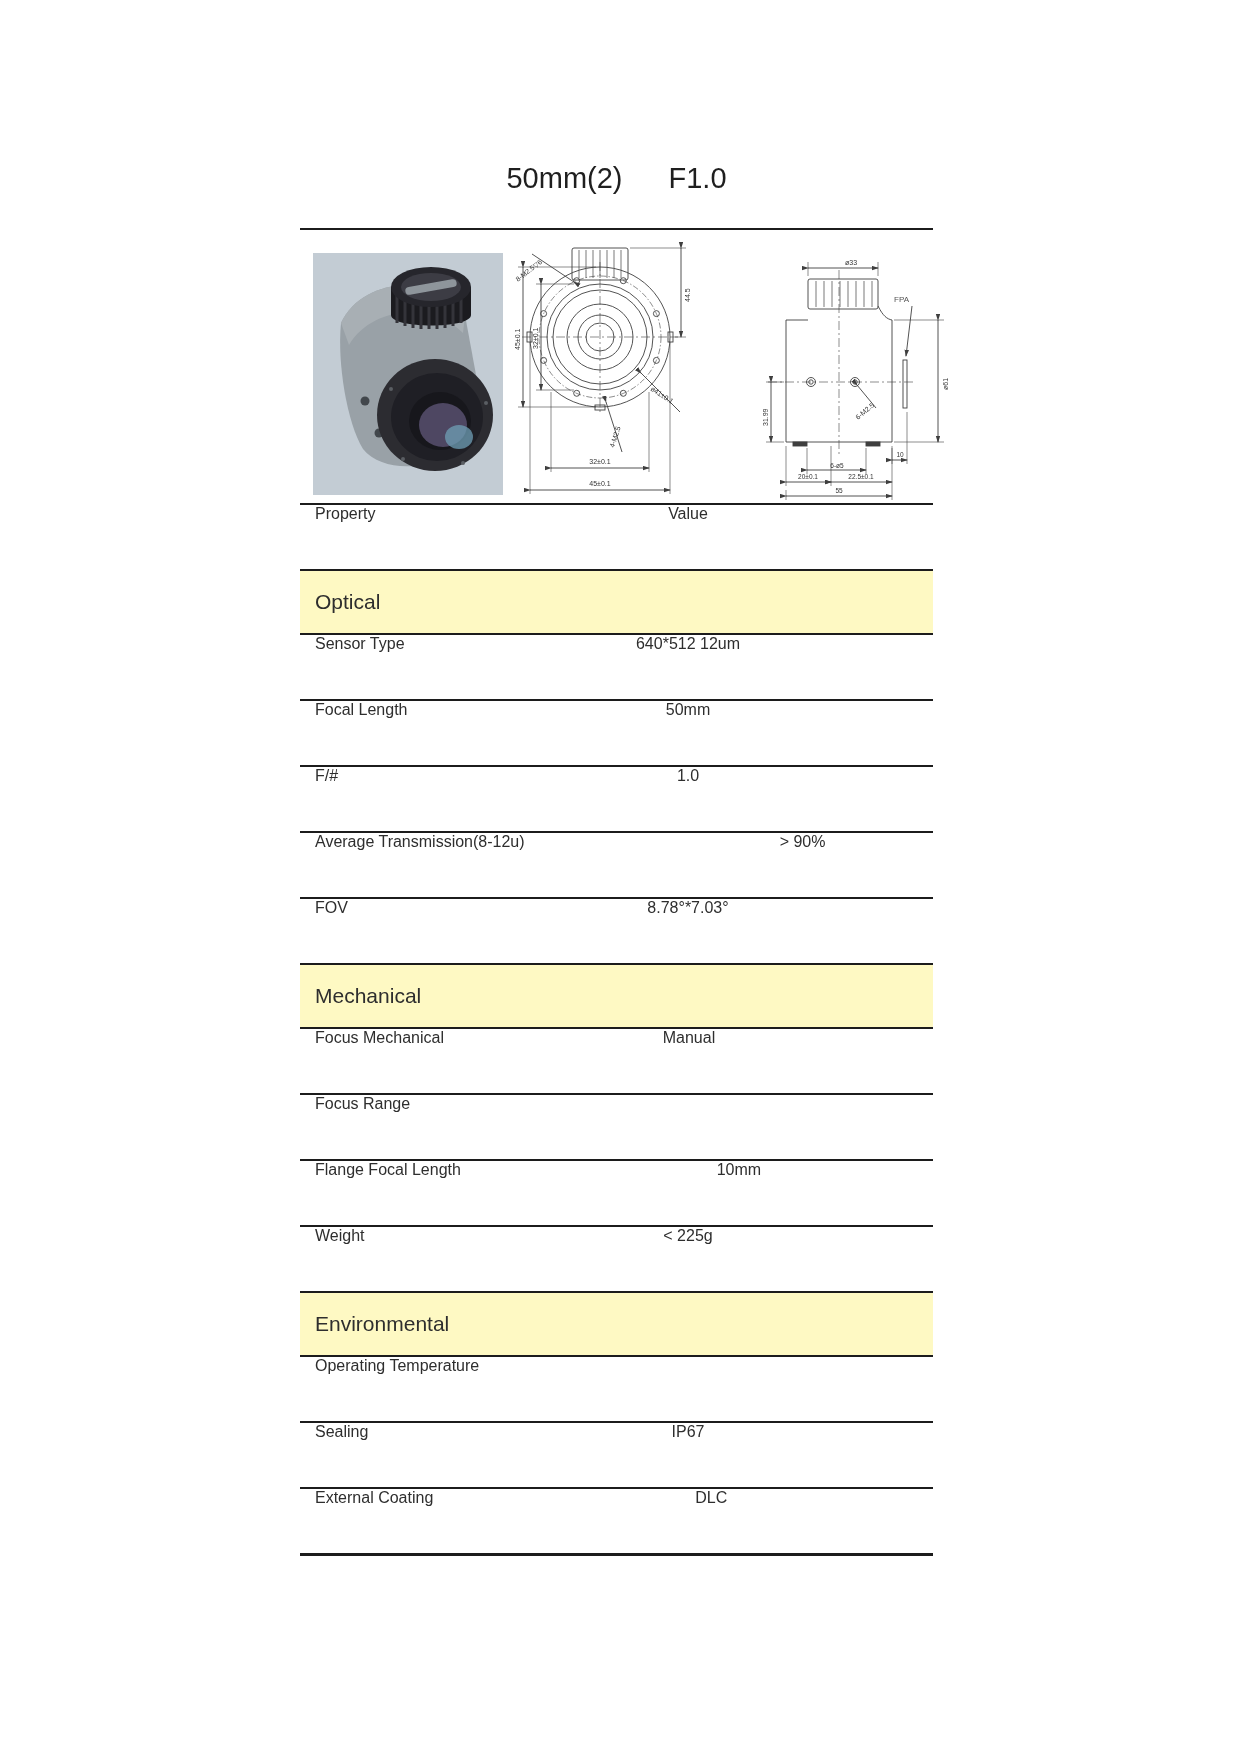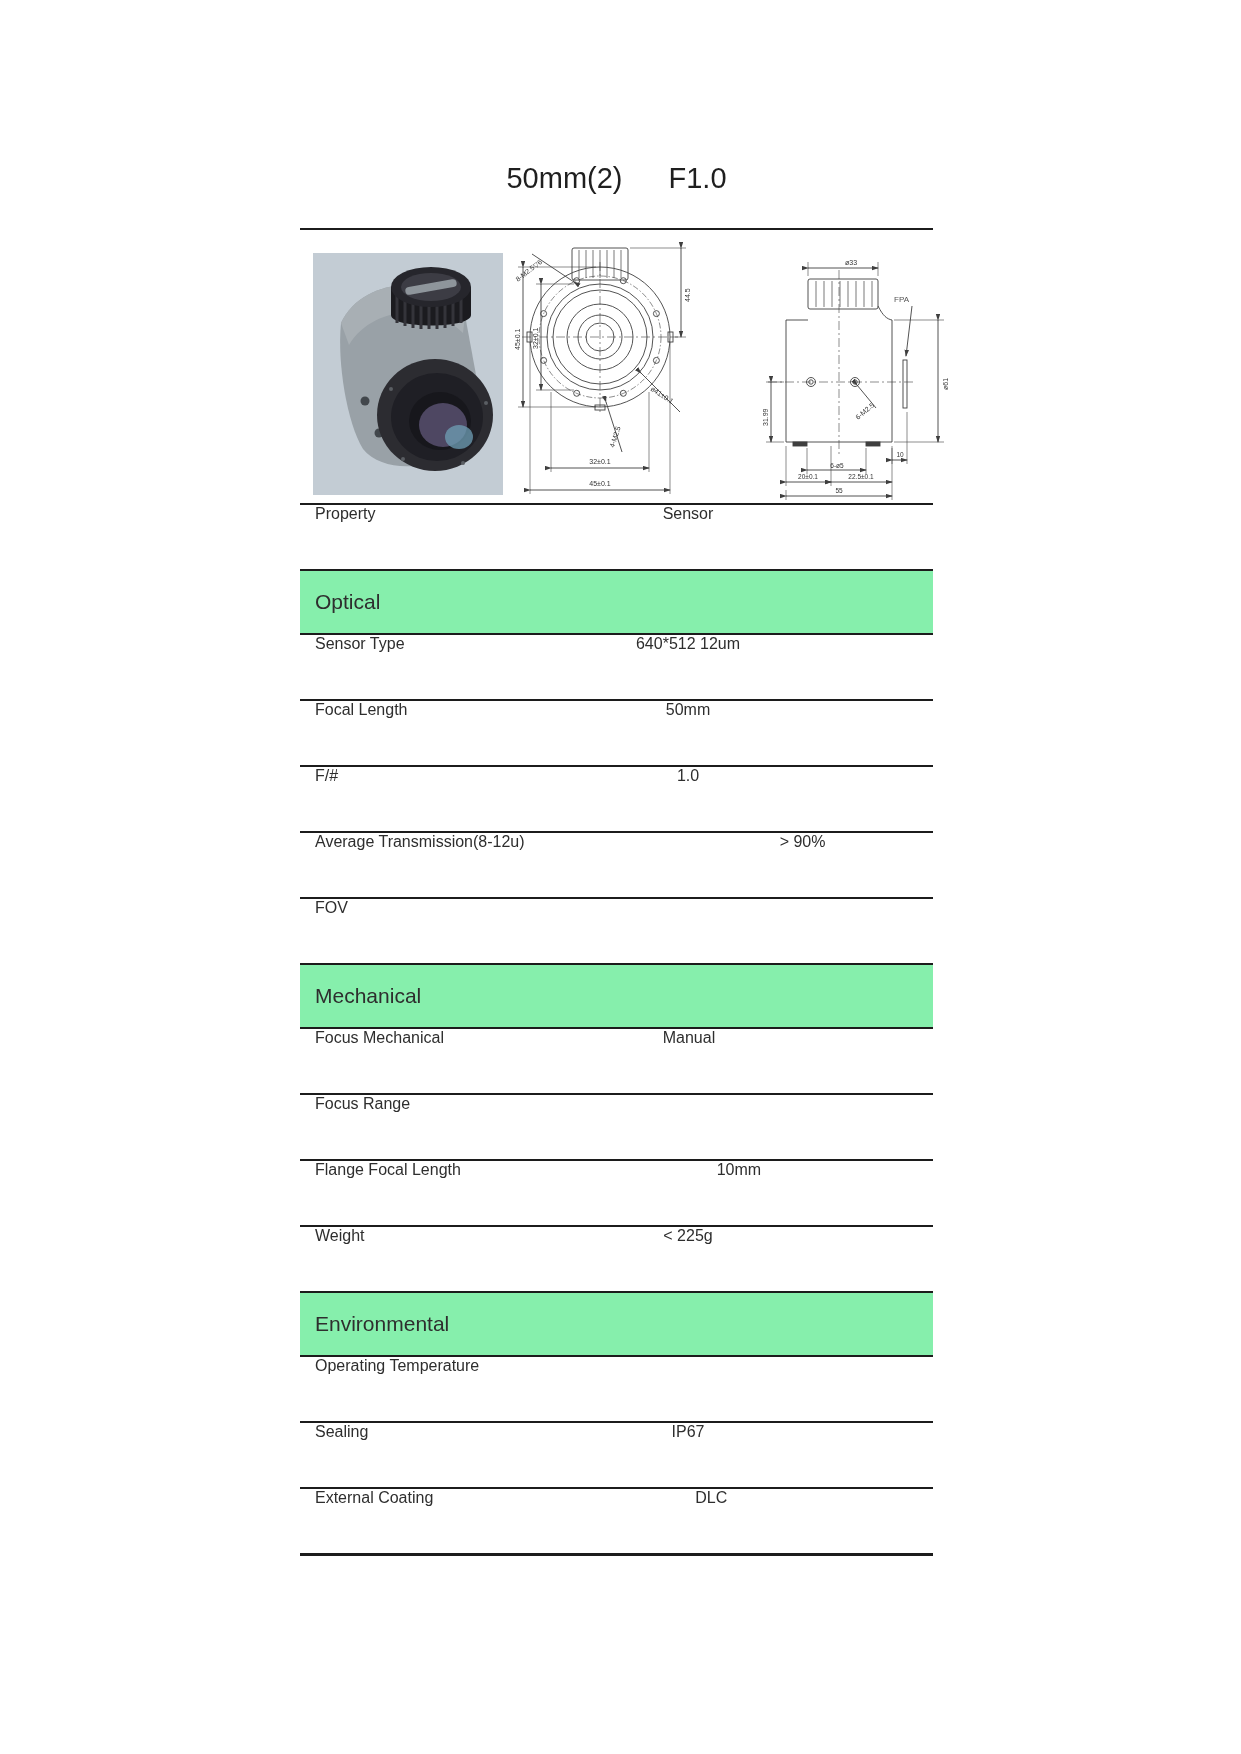--- a/index.html
+++ b/index.html
@@ -17,21 +17,21 @@
   .front-svg { position:absolute; left:210px; top:12px; }
   .side-svg  { position:absolute; left:398px; top:12px; }
 
   .spec-table { border-bottom:3px solid #1c1c1c; }
   .trow { display:flex; align-items:flex-start; height:64px; font-size:16px; }
   .thead { border-top:2px solid #1c1c1c; height:64px; }
   .prop { flex:1 1 auto; padding-left:15px; white-space:nowrap; }
   .val  { flex:0 0 490px; text-align:center; white-space:pre; }
   .band { display:flex; align-items:center; height:62px; box-sizing:content-box;
     border-top:2px solid #1c1c1c; border-bottom:2px solid #1c1c1c;
-    background:#86efac; font-size:21px; }
+    background:#fef9c3; font-size:21px; }
   .band .prop { padding-left:15px; }
   .group .trow + .trow { border-top:2px solid #1c1c1c;gap:33px; }
 
   svg text { font-family:"Liberation Sans", sans-serif; }
 </style>
 </head>
 <body>
 
 <div class="page">
   <div class="content">
@@ -193,21 +193,21 @@
           <text x="163" y="237" text-anchor="middle" font-size="6.5">22.5±0.1</text>
           <text x="141" y="251" text-anchor="middle" font-size="6.5">55</text>
         </g>
       </svg>
     </div>
 
     <div class="spec-table">
 
       <div class="trow thead">
         <div class="prop">Property</div>
-        <div class="val">Sensor</div>
+        <div class="val">Value</div>
       </div>
 
       <div class="band">
         <div class="prop">Optical</div>
       </div>
       <div class="group">
         <div class="trow">
           <div class="prop">Sensor Type</div>
           <div class="val">640*512 12um</div>
         </div>
@@ -218,20 +218,21 @@
         <div class="trow">
           <div class="prop">F/#</div>
           <div class="val">1.0</div>
         </div>
         <div class="trow">
           <div class="prop">Average Transmission(8-12u)</div>
           <div class="val">&gt; 90%</div>
         </div>
         <div class="trow">
           <div class="prop">FOV</div>
+          <div class="val">8.78°*7.03°</div>
         </div>
       </div>
 
       <div class="band">
         <div class="prop">Mechanical</div>
       </div>
       <div class="group">
         <div class="trow">
           <div class="prop">Focus Mechanical</div>
           <div class="val">Manual</div>

